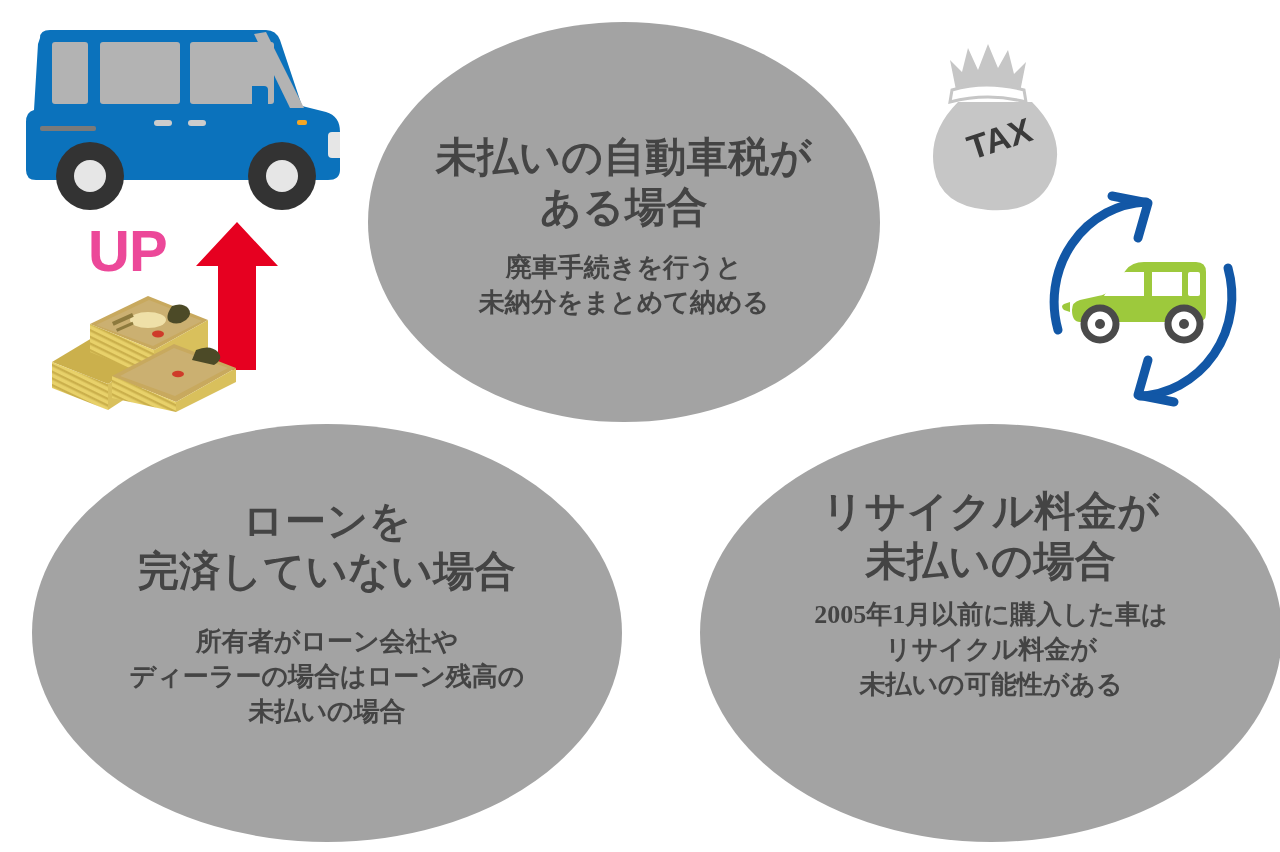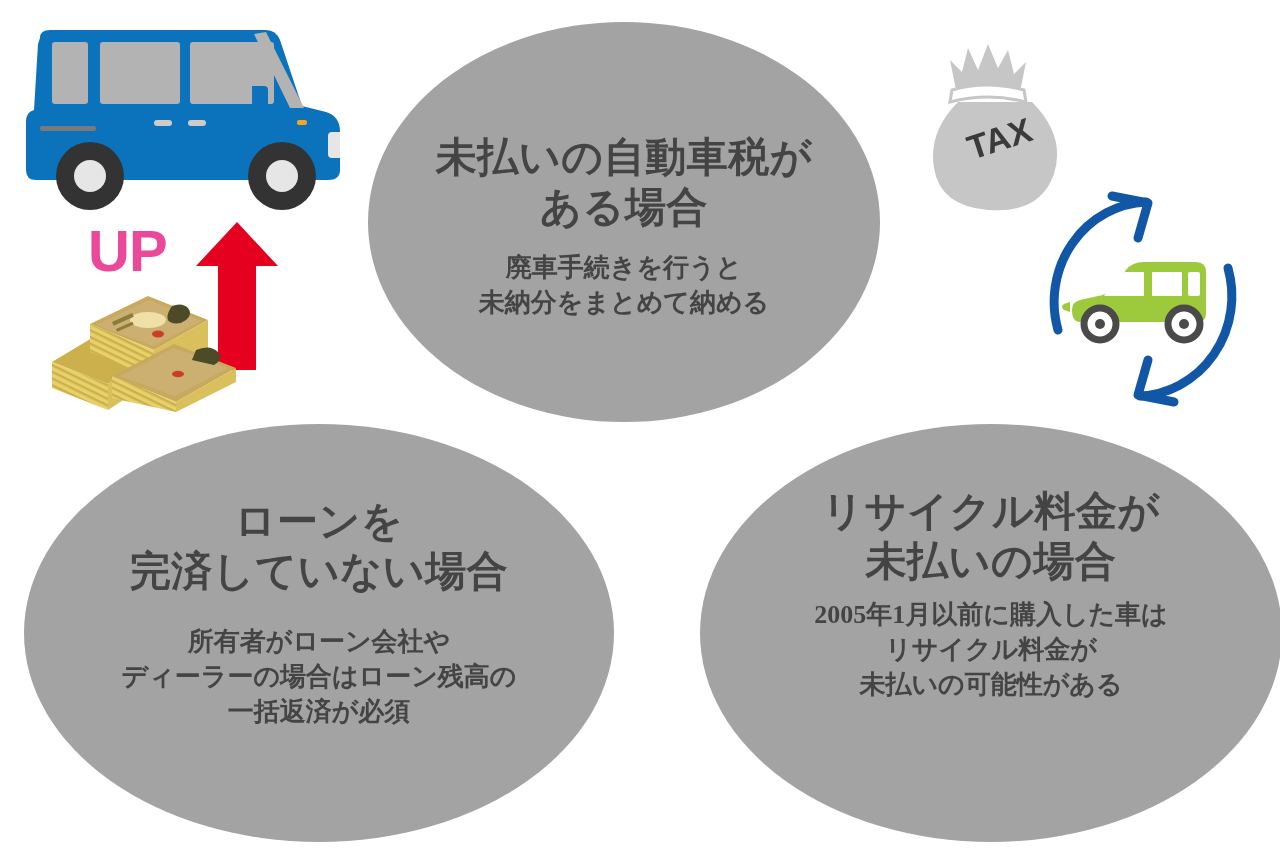--- a/index.html
+++ b/index.html
@@ -49,21 +49,21 @@
     left: 368px;
     top: 22px;
     width: 512px;
     height: 400px;
     padding-top: 110px;
   }
   #bubble-tax .bubble-title { font-size: 41px; }
   #bubble-tax .bubble-body  { font-size: 26px; margin-top: 18px; font-weight: 600;}
 
   #bubble-loan {
-    left: 24px;
+    left: 32px;
     top: 424px;
     width: 590px;
     height: 418px;
     padding-top: 72px;
   }
   #bubble-loan .bubble-title { font-size: 41px; }
   #bubble-loan .bubble-body  { font-size: 26px; margin-top: 28px; font-weight: 600;}
 
   #bubble-recycle {
     left: 700px;
@@ -226,21 +226,21 @@
 ある場合</div>
     <div class="bubble-body">廃車手続きを行うと
 未納分をまとめて納める</div>
   </div>
 
   <div class="bubble" id="bubble-loan">
     <div class="bubble-title">ローンを
 完済していない場合</div>
     <div class="bubble-body">所有者がローン会社や
 ディーラーの場合はローン残高の
-一括返済が必須</div>
+未払いの場合</div>
   </div>
 
   <div class="bubble" id="bubble-recycle">
     <div class="bubble-title">リサイクル料金が
 未払いの場合</div>
     <div class="bubble-body">2005年1月以前に購入した車は
 リサイクル料金が
 未払いの可能性がある</div>
   </div>
 

